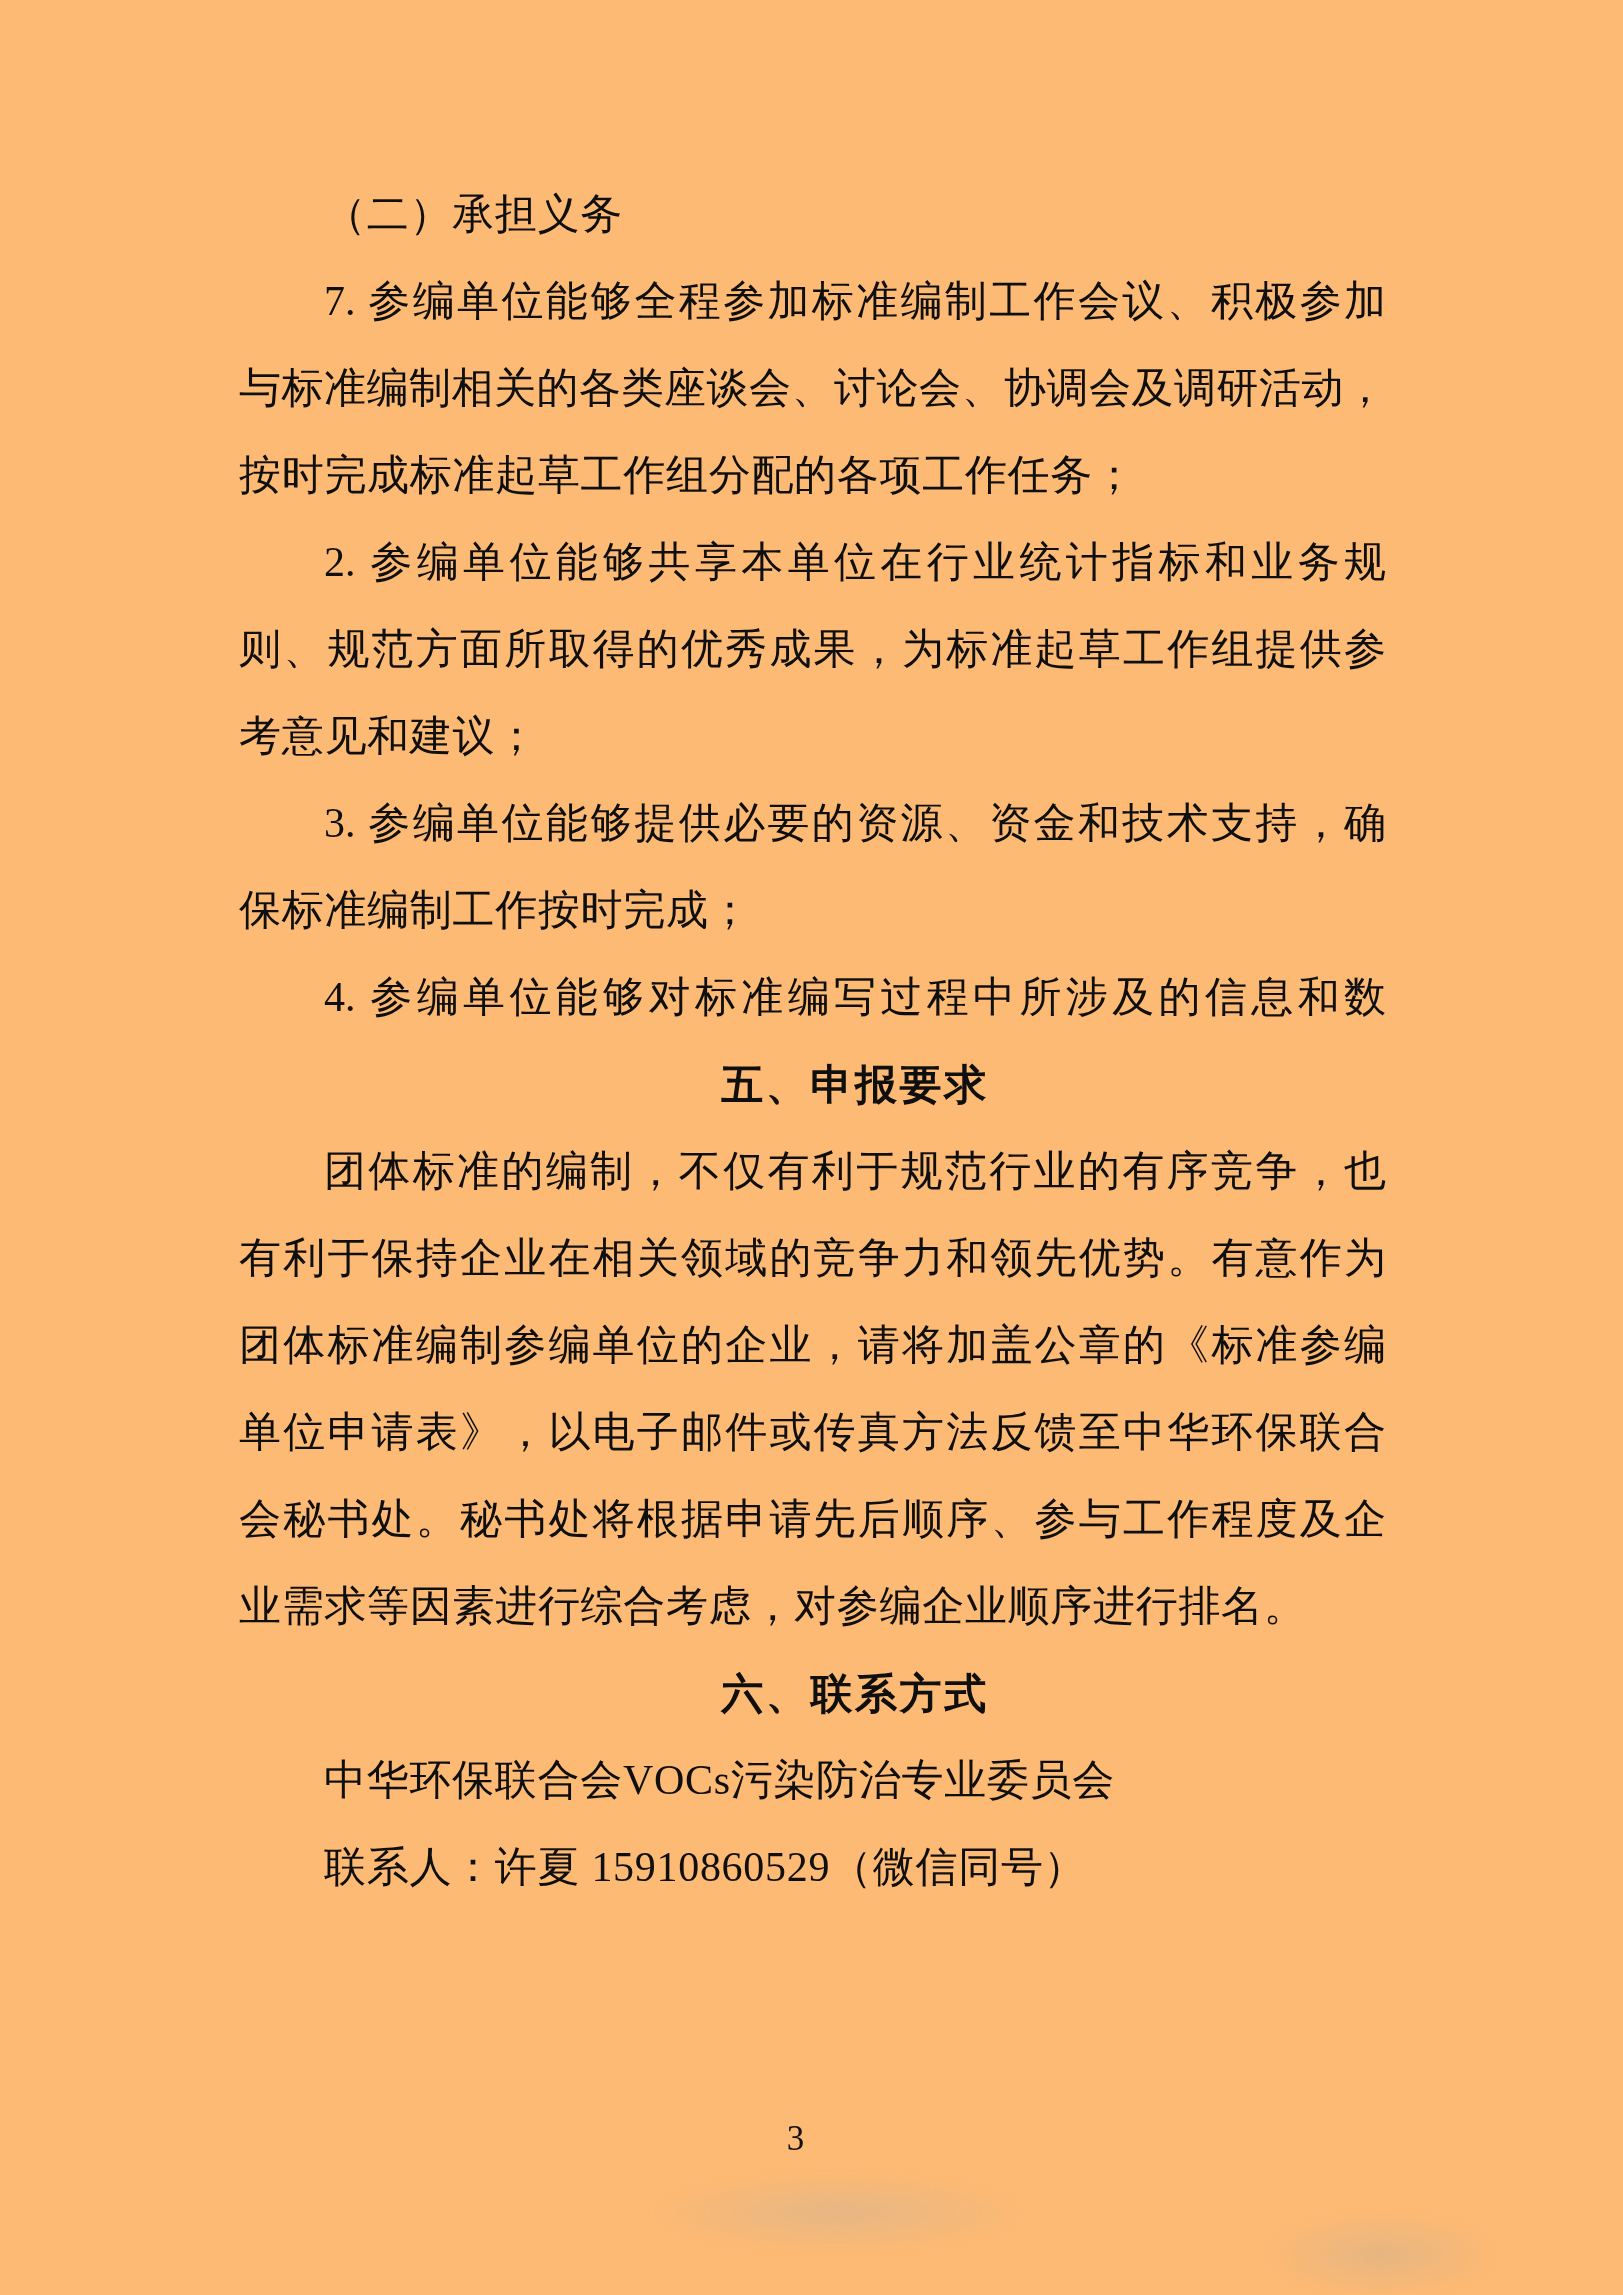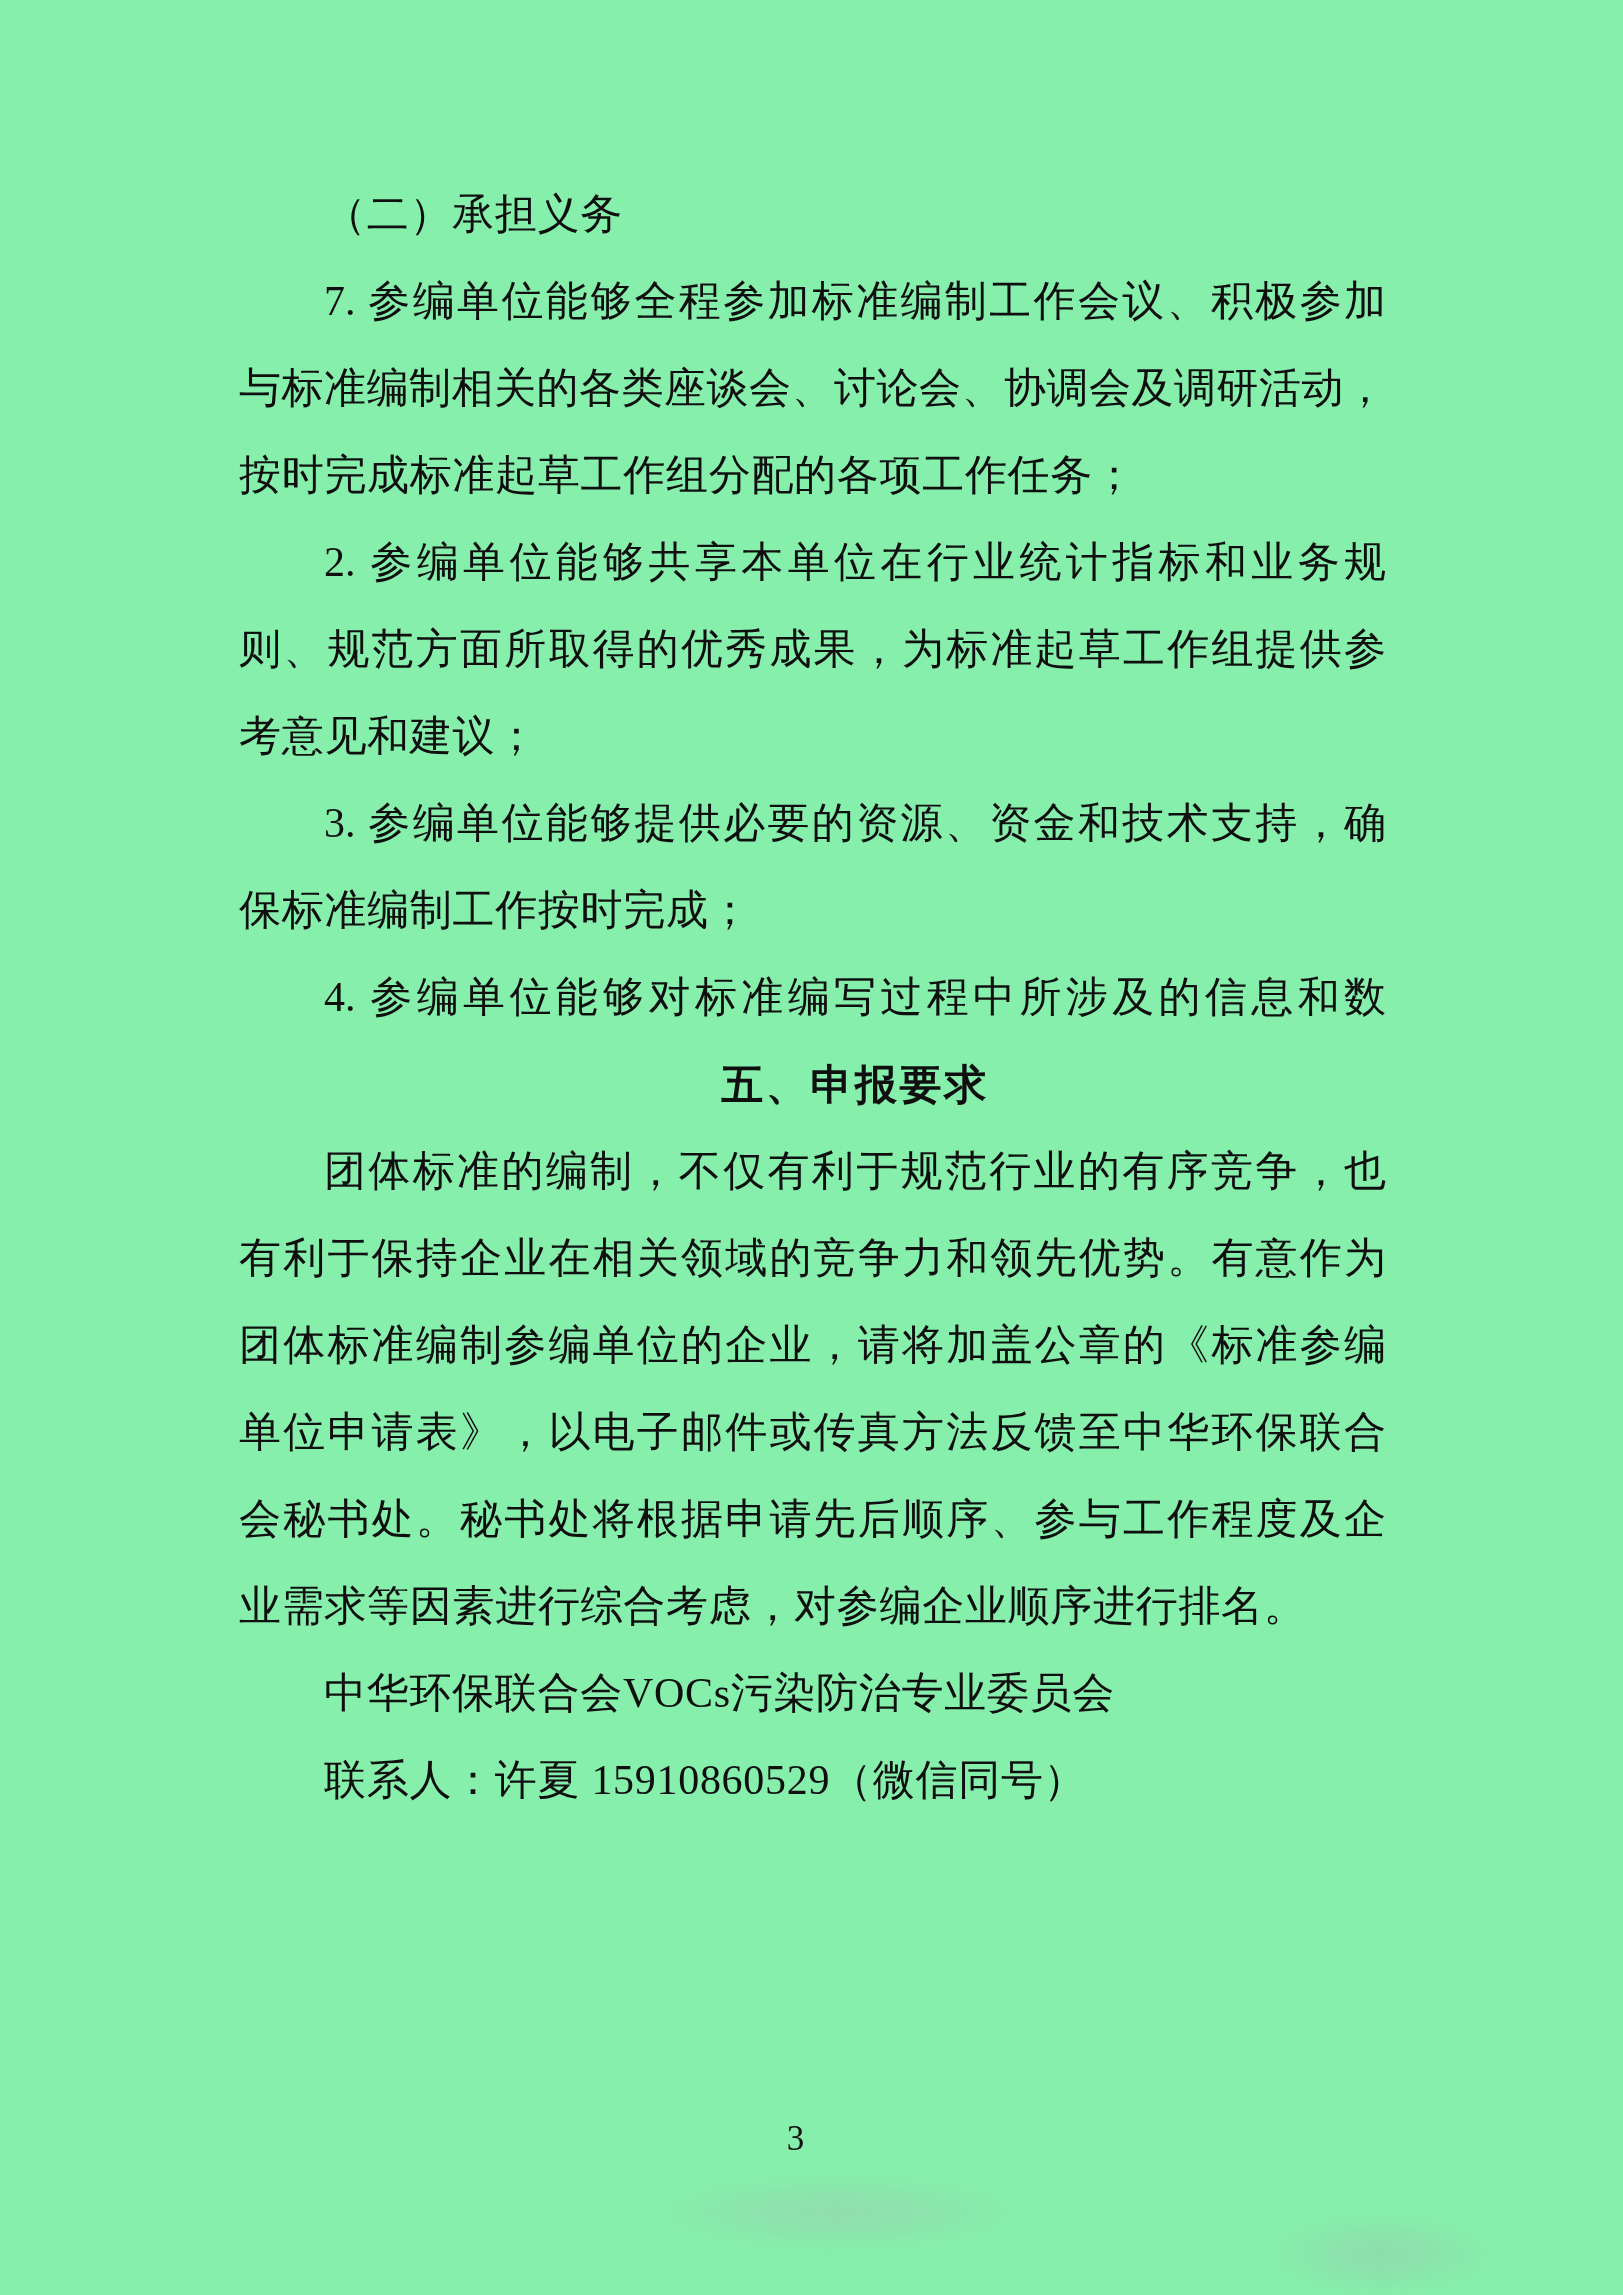--- a/index.html
+++ b/index.html
@@ -5,21 +5,21 @@
   html, body {
     margin: 0;
     padding: 0;
     background: #e9e9e9;
   }
   .page {
     position: relative;
     width: 1623px;
     height: 2295px;
     margin: 0 auto;
-    background: #86efac;
+    background: #fdba74;
     color: #0f0f0f;
     font-family: "Liberation Serif", "DejaVu Serif", serif;
     overflow: hidden;
   }
   .textblock {
     position: absolute;
     left: 239px;
     top: 171px;
     width: 1147px;
     font-size: 42px;
@@ -89,20 +89,21 @@
       <div class="line fill indent">3. 参编单位能够提供必要的资源、资金和技术支持，确</div>
       <div class="line">保标准编制工作按时完成；</div>
       <div class="line fill indent">4. 参编单位能够对标准编写过程中所涉及的信息和数</div>
       <div class="line indent bold">五、申报要求</div>
       <div class="line fill indent">团体标准的编制，不仅有利于规范行业的有序竞争，也</div>
       <div class="line fill">有利于保持企业在相关领域的竞争力和领先优势。有意作为</div>
       <div class="line fill">团体标准编制参编单位的企业，请将加盖公章的《标准参编</div>
       <div class="line fill">单位申请表》，以电子邮件或传真方法反馈至中华环保联合</div>
       <div class="line fill">会秘书处。秘书处将根据申请先后顺序、参与工作程度及企</div>
       <div class="line">业需求等因素进行综合考虑，对参编企业顺序进行排名。</div>
+      <div class="line indent bold">六、联系方式</div>
       <div class="line indent">中华环保联合会VOCs污染防治专业委员会</div>
       <div class="line indent">联系人：许夏 15910860529（微信同号）</div>
     </div>
   <div class="pagenum">3</div>
   <div class="smudge s1"></div>
   <div class="smudge s2"></div>
 </div>
 
 
 </body></html>

